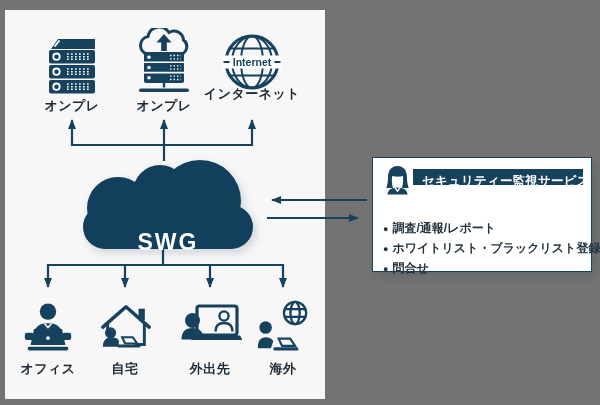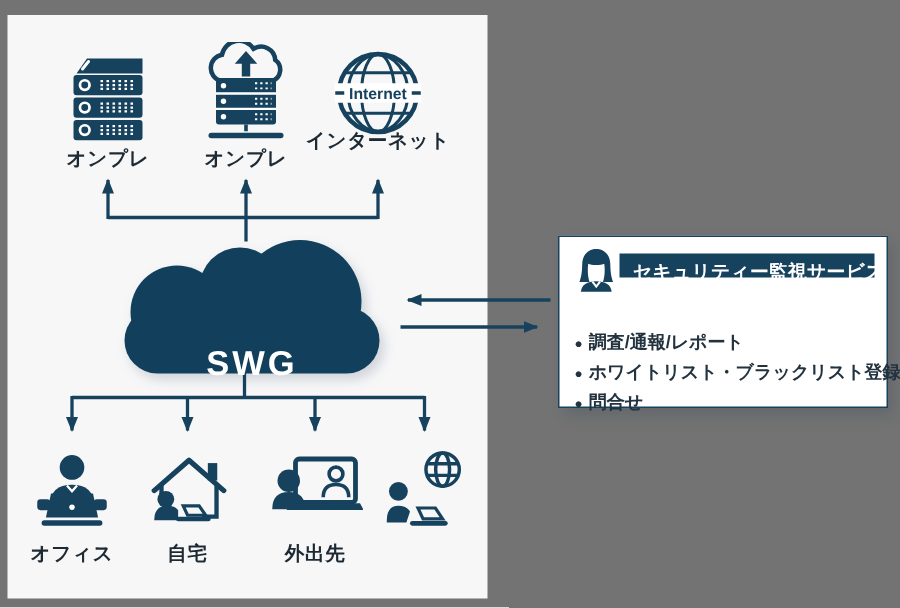--- a/index.html
+++ b/index.html
@@ -168,20 +168,21 @@
       <circle cx="11" cy="28.5" r="6.5"></circle>
       <path d="M3 50 q-0.5-11.5 8-11.5 q5.5 0 8 4 l-2.5 7.5 z"></path>
       <rect x="19" y="49" width="26" height="3.2" rx="1.6"></rect>
     </g>
     <path d="M24.5 40 h12 l5 7.5 h-13.5 z" fill="none" stroke="#16425e" stroke-width="2.2"></path>
   </svg>
 
   <div class="node-label" style="left:-17px;top:360px">オフィス</div>
   <div class="node-label" style="left:60px;top:360px">自宅</div>
   <div class="node-label" style="left:145px;top:360px">外出先</div>
+  <div class="node-label" style="left:218px;top:360px">海外</div>
 
   <div class="panel">
     <svg class="agent-icon" viewBox="0 0 30 32">
       <path d="M15 1 C9 1 5 5.5 5 12 C5 18 4 22 3 24.5 L10.2 24.5 C8.8 20 8.8 15 9.3 11.5 C11.3 12.8 18.7 12.8 20.7 11.5 C21.2 15 21.2 20 19.8 24.5 L27 24.5 C26 22 25 18 25 12 C25 5.5 21 1 15 1 Z" fill="#16425e"></path>
       <path d="M4 31.5 q1-7.5 11-7.5 q10 0 11 7.5 z" fill="#16425e"></path>
       <path d="M12.3 24.3 L15 27.8 L17.7 24.3" stroke="#fff" stroke-width="1.5" fill="none"></path>
     </svg>
     <div class="panel-banner">セキュリティー監視サービス</div>
     <div class="panel-bullets">
       <div class="bullet-row">

